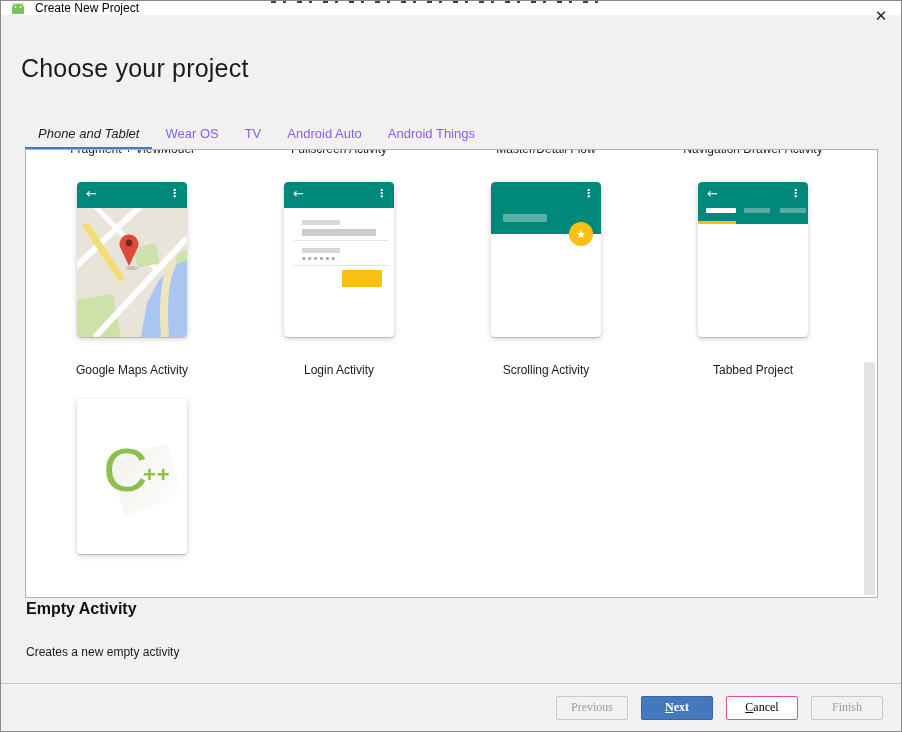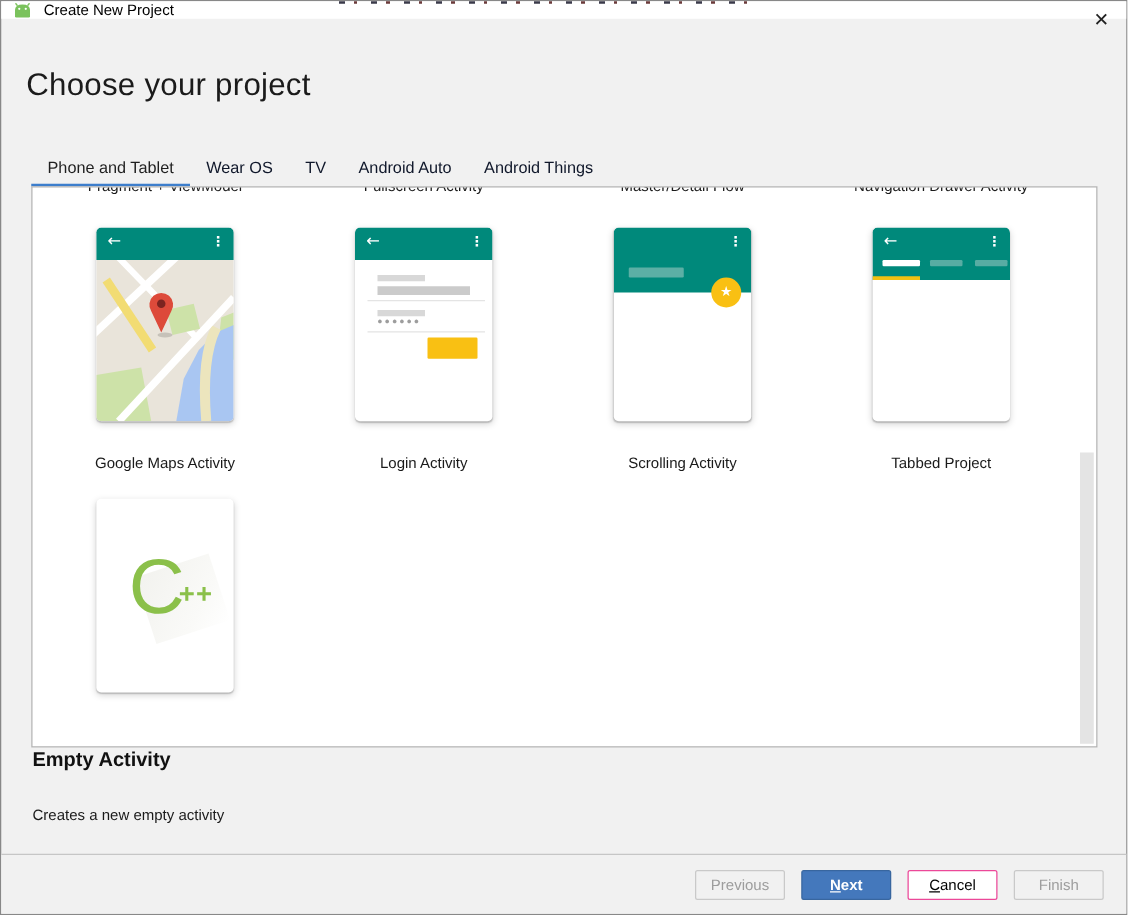--- a/index.html
+++ b/index.html
@@ -18,22 +18,22 @@
   .titlebar .app-icon { margin-left:8px; width:18px; height:14px; display:flex; align-items:center; }
   .titlebar .title { margin-left:8px; font-size:12px; color:#000; }
   .close-btn { position:absolute; right:0; top:0; width:40px; height:30px; border:none; background:transparent;
     font-size:15px; color:#222; cursor:pointer; font-family:"DejaVu Sans", sans-serif; font-weight:300; }
 
   
   .page-title { position:absolute; left:20px; top:53px; font-size:25px; font-weight:400; color:#1b1b1b; letter-spacing:.2px; }
 
   
   .tabs { position:absolute; left:24px; top:122px; display:flex; }
-  .tab { position:relative; padding:0 13px; font-size:13px; color:#0f172a; height:26px; line-height:22px; cursor:pointer; }
-  .tab.active { color:#1f1f1f; }
+  .tab { position:relative; padding:0 13px; font-size:13px; color:#8b5cf6; height:26px; line-height:22px; cursor:pointer; }
+  .tab.active { color:#1f1f1f;font-style:italic; }
   .tab.active::after { content:""; position:absolute; left:0; right:0; bottom:-1px; height:3px; background:#3d7ecc; }
 
   
   .grid-panel { position:absolute; left:24px; top:148px; width:853px; height:449px; background:#fff;
     border:1px solid #b2b2b2; overflow:hidden; }
   .clip-label { position:absolute; top:-8px; width:200px; text-align:center; font-size:12px; color:#1a1a1a; }
   .card { position:absolute; width:110px; height:155px; background:#fff; border-radius:4px;
     box-shadow:0 1px 1px rgba(0,0,0,.18), 0 2px 6px rgba(0,0,0,.18); cursor:pointer; overflow:hidden; }
   .card-label { position:absolute; width:206px; text-align:center; font-size:12px; color:#1a1a1a; }
 
@@ -73,21 +73,21 @@
   .scrollbar-thumb { position:absolute; right:2px; top:212px; bottom:2px; width:11px; background:#e4e4e4; }
 
   
   .sel-title { position:absolute; left:25px; top:599px; font-size:16px; font-weight:bold; color:#111; }
   .sel-desc  { position:absolute; left:25px; top:644px; font-size:12px; color:#1a1a1a; }
 
   
   .buttonbar { position:absolute; left:0; right:0; bottom:0; height:48px; background:#f1f1f1;
     border-top:1px solid #c6c6c6; display:flex; align-items:center; justify-content:flex-end; gap:13px; padding-right:18px; }
   .btn { min-width:72px; height:24px; font-size:12px; border-radius:2px; cursor:pointer;
-    font-family:Liberation Sans, sans-serif; }
+    font-family:Liberation Serif, serif; }
   .btn.disabled { background:#f1f1f1; border:1px solid #c9c9c9; color:#9d9d9d; cursor:default; }
   .btn.primary { background:#4478bc; border:1px solid #38669f; color:#fff; font-weight:bold; }
   .btn.normal { background:#fff; border:1px solid #ec4899; color:#000; }
   .mnemonic { text-decoration:underline; }
 </style>
 </head>
 <body>
 
 <div class="window">
   <div class="top-artifact"></div>

